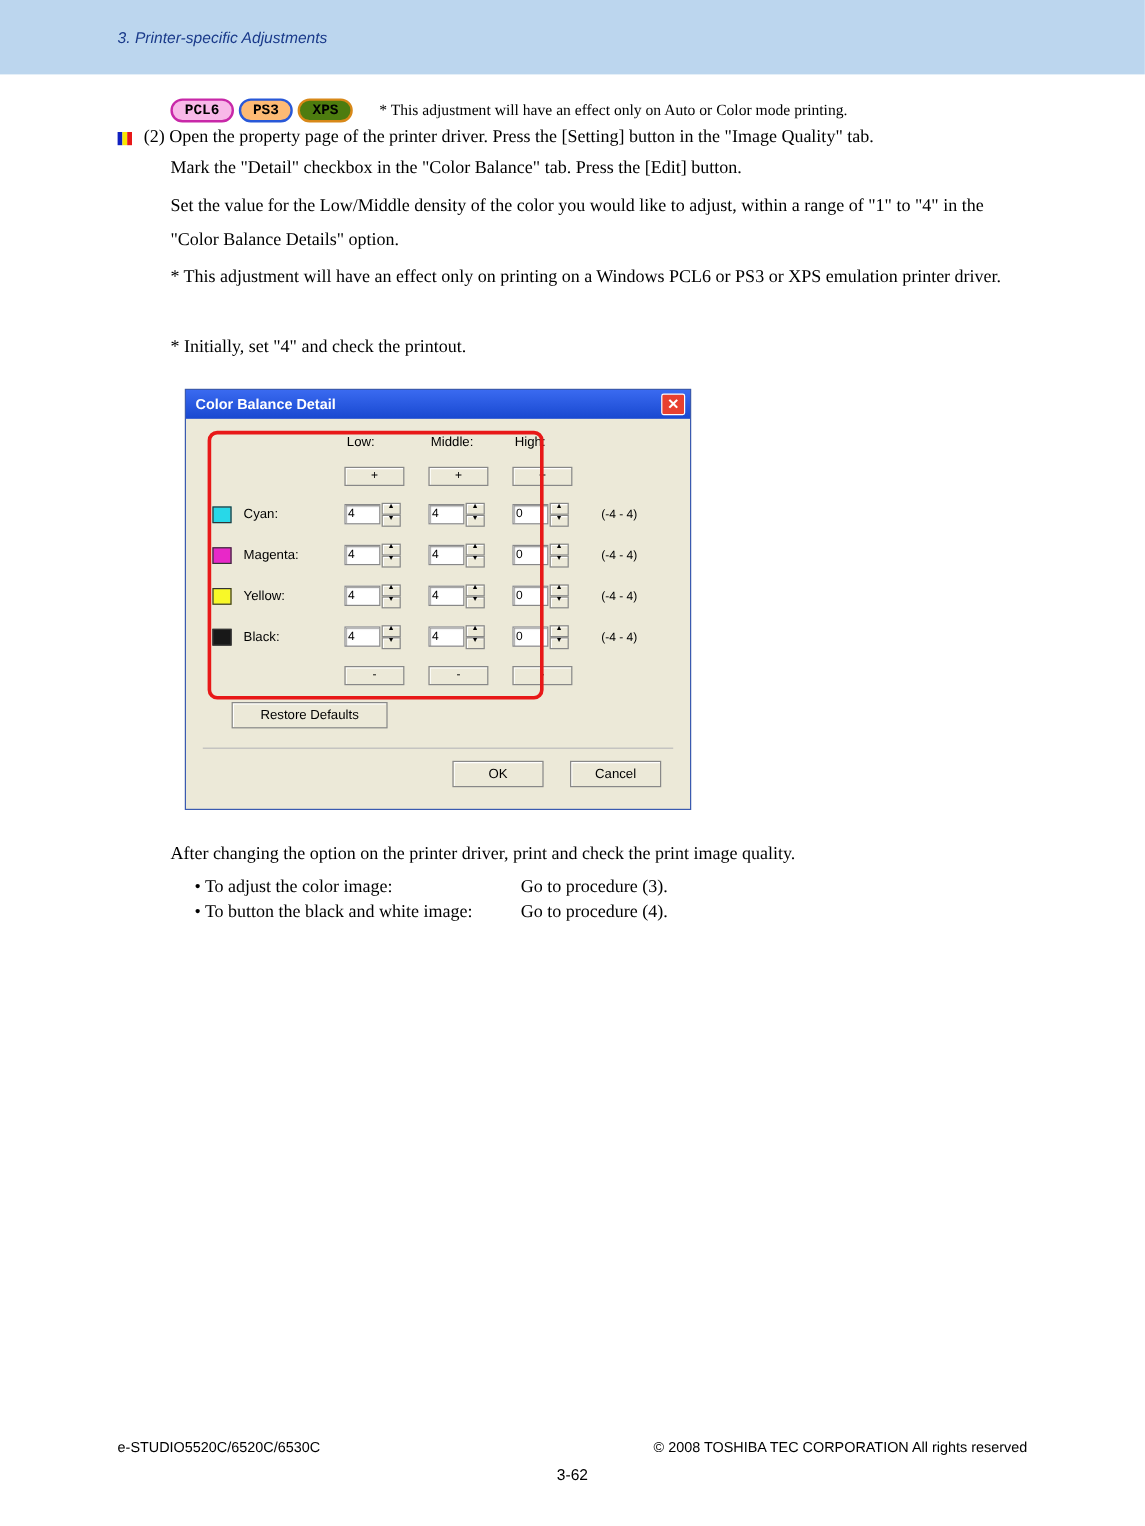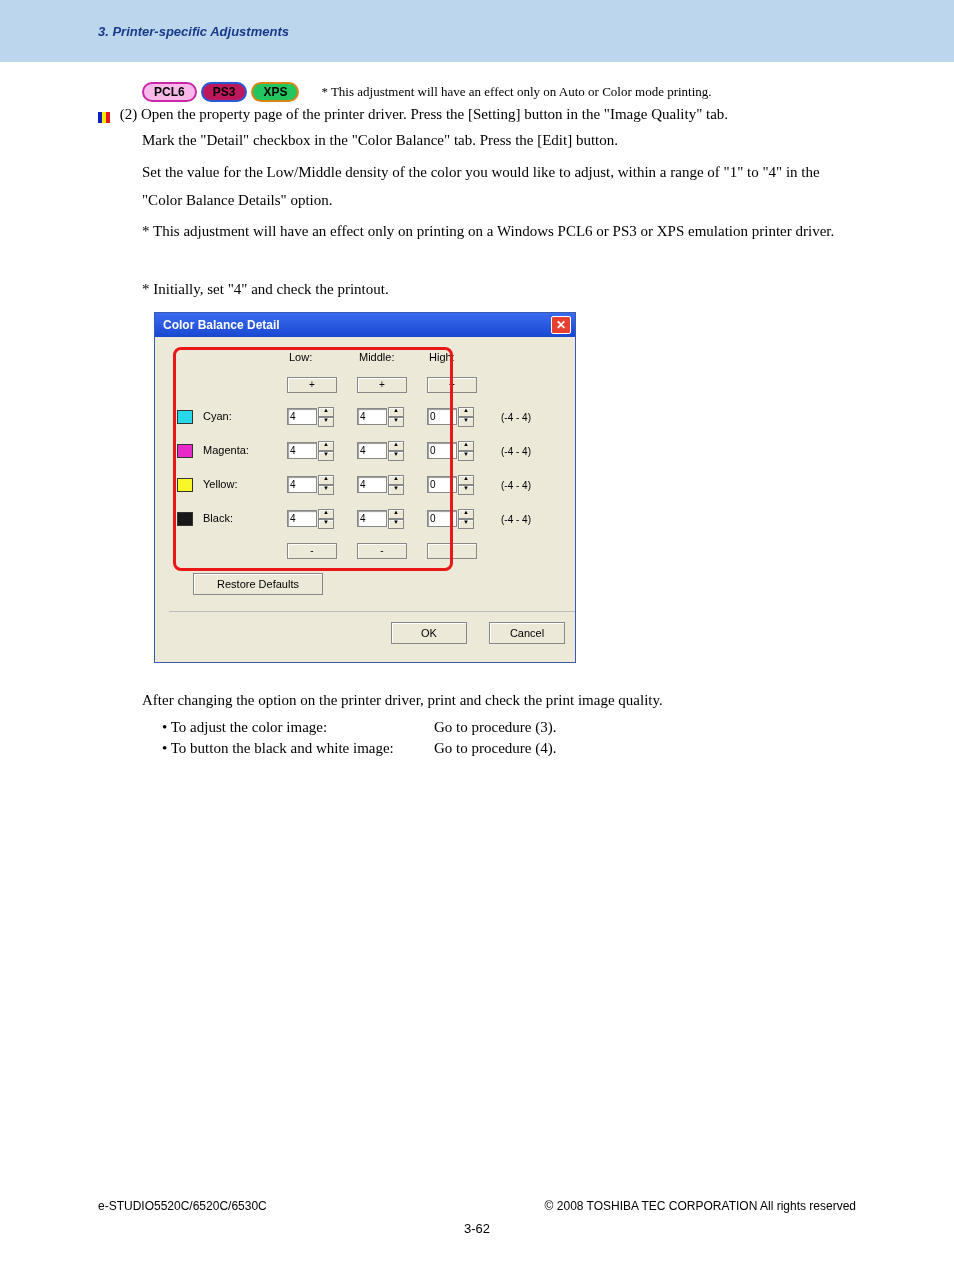--- a/index.html
+++ b/index.html
@@ -1,36 +1,36 @@
 <!DOCTYPE html>
 <html><head>
 <meta charset="utf-8">
 <style>
   body{margin:0;font-family:"Times New Roman",serif;font-size:15px;color:#000;background:#fff}
   .page{width:954px;height:1272px;position:relative;background:#fff}
   .header{background:#bcd6ee;height:62px;padding:0 0 0 98px;display:flex;align-items:center}
-  .header-title{color:#1a3a8a;font-style:italic;font-weight:bold;font-size:13px;font-family:Arial,sans-serif}
+  .header-title{color:#1a3a8a;font-style:italic;font-weight:normal;font-size:13px;font-family:Arial,sans-serif}
   .content{padding:20px 98px 0 98px}
   .badges{display:flex;gap:4px;align-items:center;margin-left:44px}
-  .badge{font-family:Liberation Sans, sans-serif;font-weight:bold;font-size:12px;padding:1px 10px;border-radius:10px;border:2px solid}
+  .badge{font-family:Liberation Mono, monospace;font-weight:bold;font-size:12px;padding:1px 10px;border-radius:10px;border:2px solid}
   .badge-pcl6{background:#f8b8e8;border-color:#c828a8;color:#000}
-  .badge-ps3{background:#be185d;border-color:#2858d8;color:#000}
-  .badge-xps{background:#22c55e;border-color:#d88818;color:#000}
+  .badge-ps3{background:#fdba74;border-color:#2858d8;color:#000}
+  .badge-xps{background:#4d7c0f;border-color:#d88818;color:#000}
   .badge-note{font-size:13px;margin-left:18px}
   .marker{display:inline-block;width:14px;height:11px;vertical-align:middle;margin-right:4px}
   .marker span{display:inline-block;width:4px;height:11px;margin-right:0}
   .m-b{background:#1020c0}.m-y{background:#f8e800}.m-r{background:#e81818}
   .step-line{margin-top:4px;margin-left:0}
   .step-body{margin-left:44px;margin-top:4px;line-height:1.85}
   .star-line{margin-left:44px;margin-top:4px;line-height:1.85}
   .star-sub{margin-left:56px}
-  .dialog{margin-left:56px;margin-top:8px;width:420px;border:1px solid #3a5ab0;background:#ece9d8;font-family:Tahoma,Arial,sans-serif;font-size:11px}
+  .dialog{margin-left:56px;margin-top:20px;width:420px;border:1px solid #3a5ab0;background:#ece9d8;font-family:Tahoma,Arial,sans-serif;font-size:11px}
   .titlebar{display:flex;justify-content:space-between;align-items:center;background:linear-gradient(to bottom,#3a6af0,#1848d0);color:#fff;padding:3px 4px 3px 8px;font-weight:bold;font-size:12px}
   .closebtn{width:18px;height:16px;background:#e84030;border:1px solid #fff;display:flex;align-items:center;justify-content:center;color:#fff;font-weight:bold;font-size:12px;border-radius:2px}
-  .dlg-body{padding:14px 0 18px 14px;position:relative}
+  .dlg-body{padding:14px 14px 18px 14px;position:relative}
   .redbox{position:absolute;left:18px;top:10px;width:274px;height:218px;border:3px solid #e81818;border-radius:8px;pointer-events:none}
   .grid{display:grid;grid-template-columns:110px 70px 70px 70px 50px;row-gap:14px;align-items:center;margin-left:8px}
   .hdr{font-size:11px;text-align:left;padding-left:2px}
   .plusbtn,.minusbtn{width:48px;height:14px;border:1px solid #888;background:#ece9d8;font-size:10px;display:flex;align-items:center;justify-content:center;box-shadow:1px 1px 0 #fff inset}
   .sw{display:inline-block;width:14px;height:12px;border:1px solid #333;vertical-align:middle;margin-right:10px}
   .sw-c{background:#28d8e8}.sw-m{background:#e828c8}.sw-y{background:#f8f828}.sw-k{background:#181818}
   .spin{display:flex;align-items:center}
   .spin-val{width:24px;height:15px;border:1px solid #888;background:#fff;font-size:10px;padding:0 2px;display:flex;align-items:center;box-shadow:inset 1px 1px 1px #999}
   .spin-btns{display:flex;flex-direction:column;margin-left:1px}
   .spin-btn{width:14px;height:8px;border:1px solid #888;background:#ece9d8;font-size:6px;line-height:5px;text-align:center;box-shadow:1px 1px 0 #fff inset}

